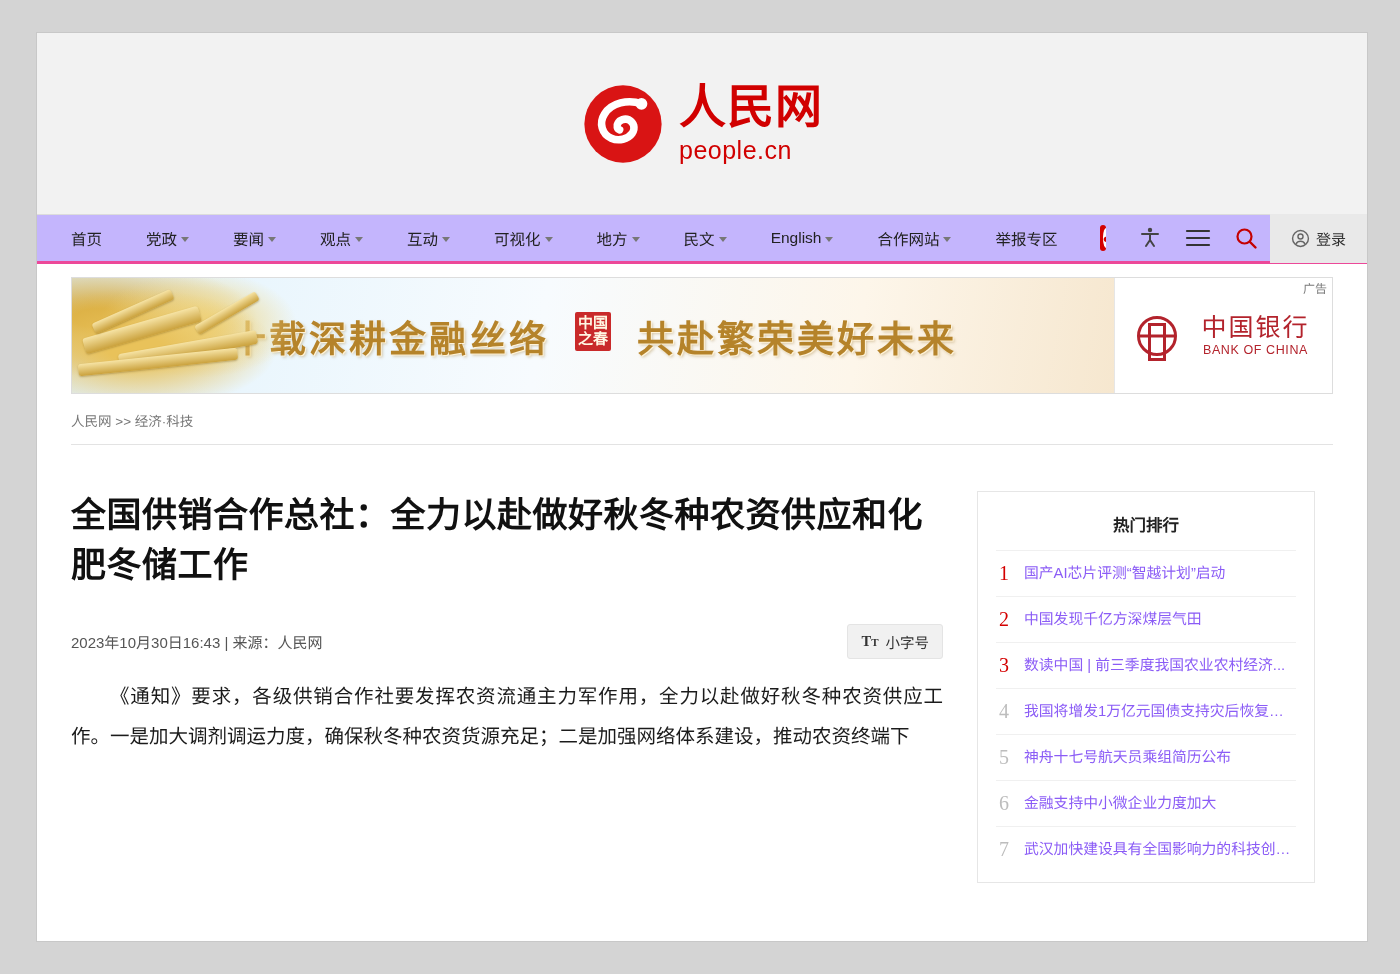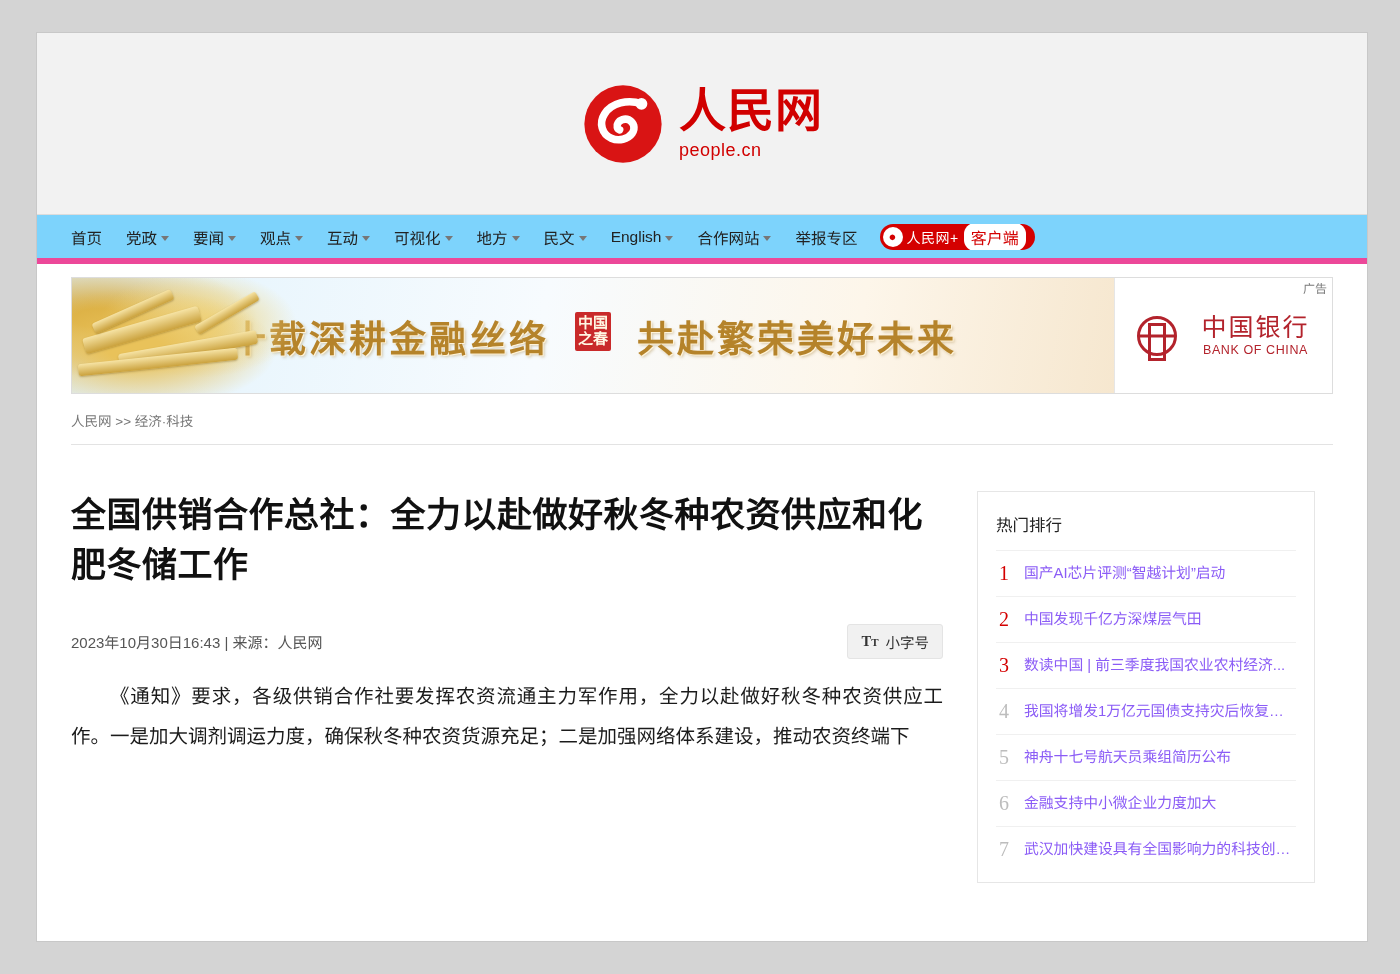--- a/index.html
+++ b/index.html
@@ -27,33 +27,34 @@
   }
   .logo-wrap { display: flex; align-items: center; gap: 14px; }
   .logo-mark { width: 84px; height: 84px; position: relative; }
   .logo-text { display: flex; flex-direction: column; align-items: flex-start; }
   .logo-cn {
     font-size: 47px; font-weight: bold; color: #d10000;
     letter-spacing: 1px; line-height: 1.05;
     font-family: "DejaVu Sans", sans-serif;
   }
   .logo-en {
-    font-size: 18px; color: #d10000; letter-spacing: 0.5px;
+    font-size: 25px; color: #d10000; letter-spacing: 0.5px;
     margin-top: 4px; font-family: "Liberation Sans", sans-serif;
   }
 
   
   .navbar {
     height: 49px;
-    background: #7dd3fc;
-    border-bottom: 6px solid #ec4899;
+    background: #c4b5fd;
+    border-bottom: 3px solid #ec4899;
     display: flex; align-items: center;
     padding: 0 14px 0 22px;
     font-size: 15.5px;
     color: #222;
+    gap: 20px;
   }
   .nav-item {
     padding: 0 12px; height: 49px;
     display: flex; align-items: center; gap: 4px;
     white-space: nowrap; cursor: pointer;
   }
   .caret {
     display: inline-block;
     width: 0; height: 0;
     border-left: 4px solid transparent;
@@ -212,22 +213,23 @@
 
   
   .sidebar { width: 338px; padding-top: 46px; }
   .rank-box {
     border: 1px solid #e6e6e6;
     background: #fff;
     padding: 20px 18px 10px 18px;
   }
   .rank-title {
     font-family: "DejaVu Sans", sans-serif;
-    font-size: 16.5px; color: #222; font-weight: normal;
+    font-size: 16.5px; color: #222; font-weight: bold;
     margin-bottom: 14px;
+    text-align: center;
   }
   .rank-item {
     display: flex; align-items: center; gap: 12px;
     padding: 11px 0;
     border-top: 1px solid #f0f0f0;
   }
   .rank-item:first-of-type { border-top: none; }
   .rank-num {
     font-family: "Liberation Serif", serif;
     font-size: 20px; width: 16px; text-align: center; color: #bdbdbd;
@@ -303,20 +305,47 @@
     <div class="nav-item">
         <span>举报专区</span>
       </div>
 
     <div class="nav-app">
       <span class="bubble">●</span>
       <span class="app-cn">人民网+</span>
       <span class="app-client">客户端</span>
     </div>
 
+    <div class="nav-icons">
+      <div class="icon-btn">
+        <svg width="24" height="24" viewBox="0 0 24 24" aria-hidden="true">
+          <circle cx="12" cy="4" r="2.2" fill="#444"></circle>
+          <path d="M4 8h16M12 8v6M12 14l-4 6M12 14l4 6" stroke="#444" stroke-width="2" fill="none" stroke-linecap="round"></path>
+        </svg>
+      </div>
+      <div class="icon-btn">
+        <svg width="26" height="20" viewBox="0 0 26 20" aria-hidden="true">
+          <path d="M2 3h22M2 10h22M2 17h22" stroke="#333" stroke-width="2.2" stroke-linecap="round"></path>
+        </svg>
+      </div>
+      <div class="icon-btn">
+        <svg width="24" height="24" viewBox="0 0 24 24" aria-hidden="true">
+          <circle cx="10.5" cy="10.5" r="7" fill="none" stroke="#c40000" stroke-width="2.2"></circle>
+          <path d="M16 16l5.5 5.5" stroke="#c40000" stroke-width="2.4" stroke-linecap="round"></path>
+        </svg>
+      </div>
+      <div class="login-btn">
+        <svg width="19" height="19" viewBox="0 0 24 24" aria-hidden="true">
+          <circle cx="12" cy="12" r="10" fill="none" stroke="#666" stroke-width="1.8"></circle>
+          <circle cx="12" cy="9.5" r="3.2" fill="none" stroke="#666" stroke-width="1.8"></circle>
+          <path d="M6.2 19a6.6 6.6 0 0 1 11.6 0" fill="none" stroke="#666" stroke-width="1.8"></path>
+        </svg>
+        <span>登录</span>
+      </div>
+    </div>
   </div>
 
   <div class="ad-area">
     <div class="ad-banner">
       <div class="ad-left">
         <div class="ad-gold">
           <div class="bar" style="left:10px;top:44px;width:120px;height:16px;transform:rotate(-16deg);"></div>
           <div class="bar" style="left:46px;top:64px;width:140px;height:14px;transform:rotate(-10deg);"></div>
           <div class="bar" style="left:18px;top:28px;width:86px;height:11px;transform:rotate(-24deg);"></div>
           <div class="bar" style="left:120px;top:30px;width:70px;height:10px;transform:rotate(-30deg);"></div>

